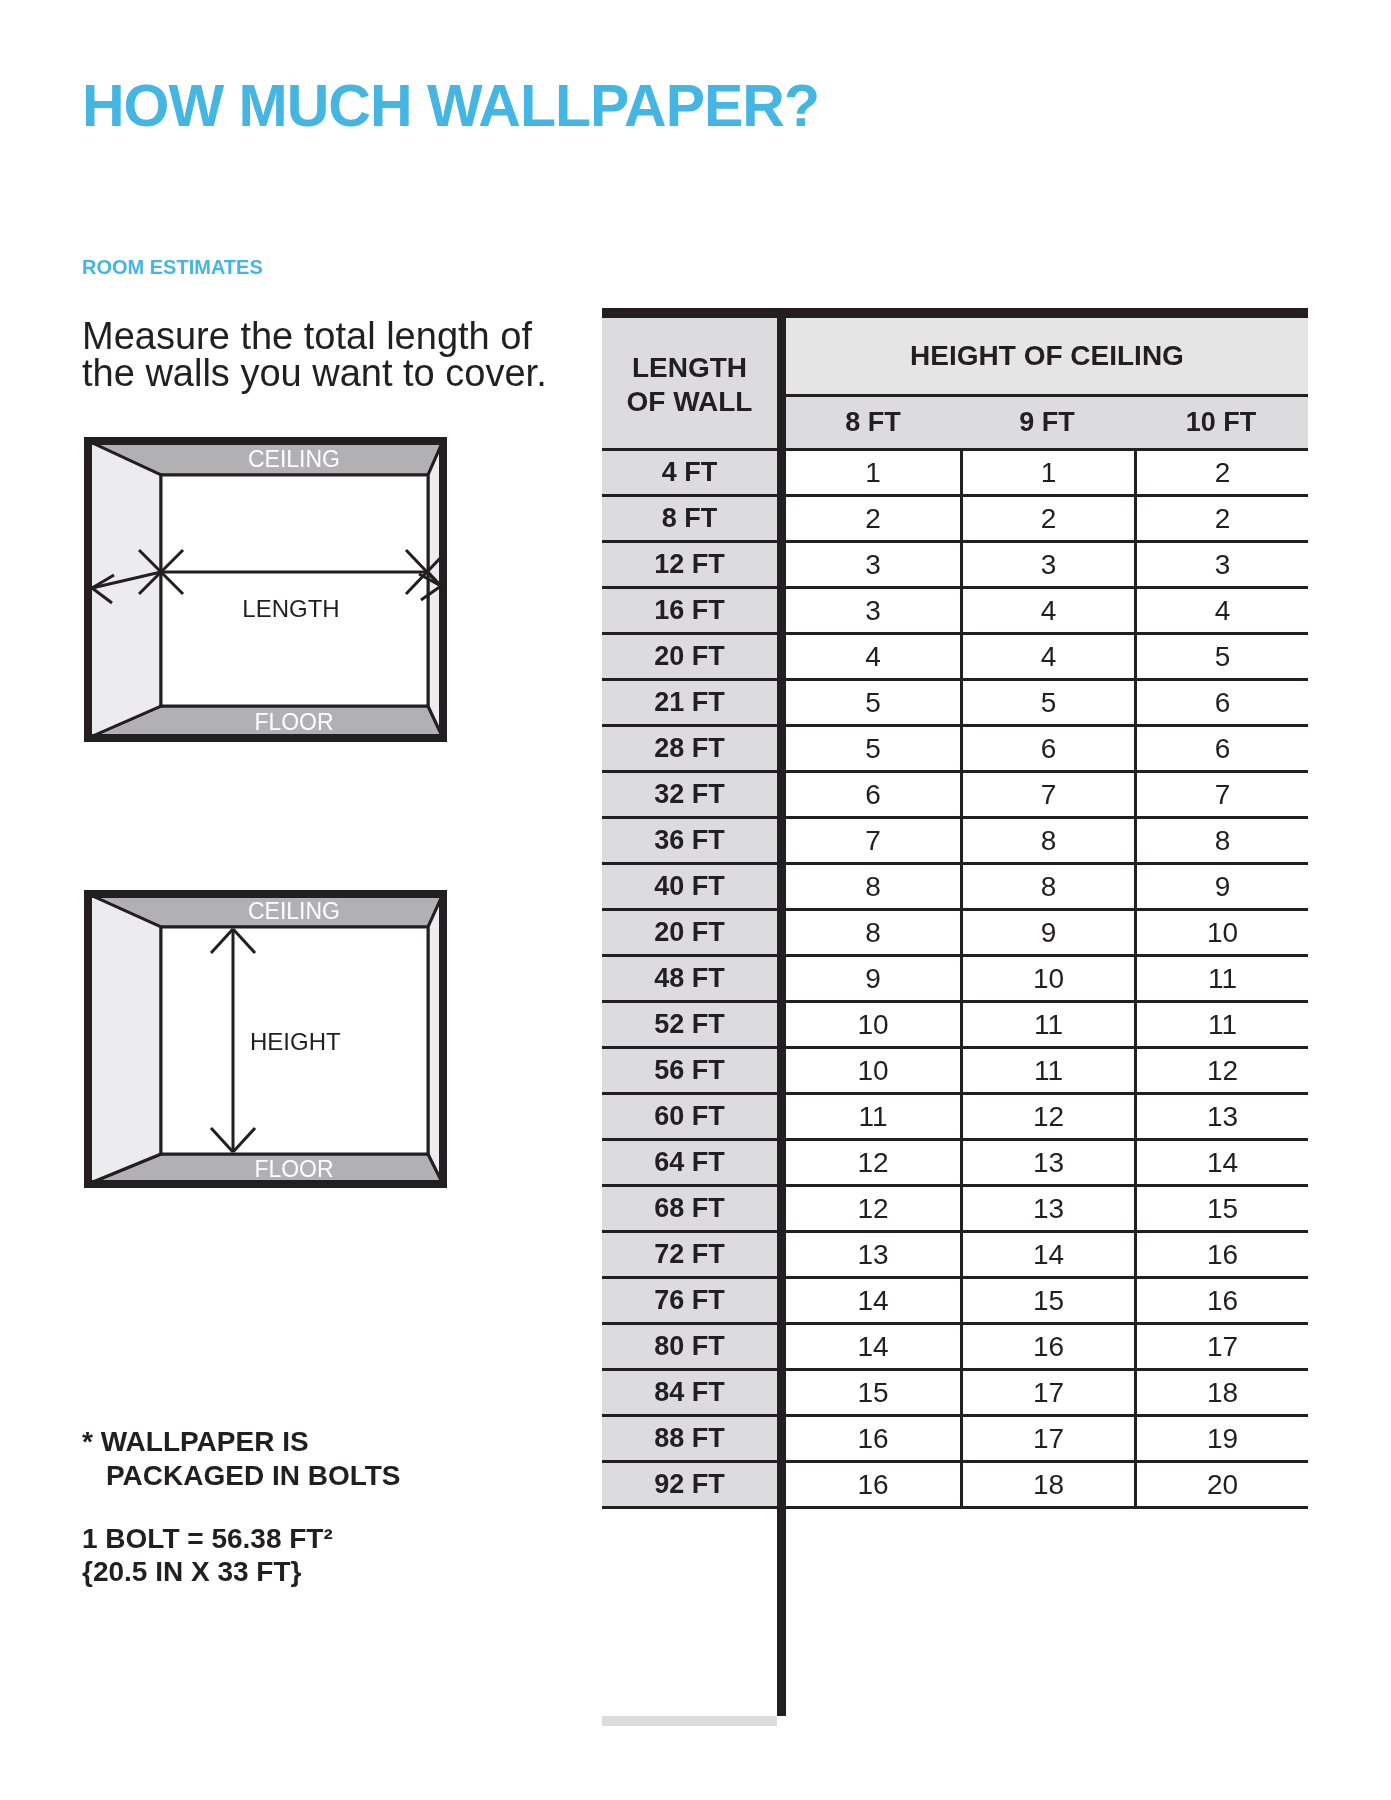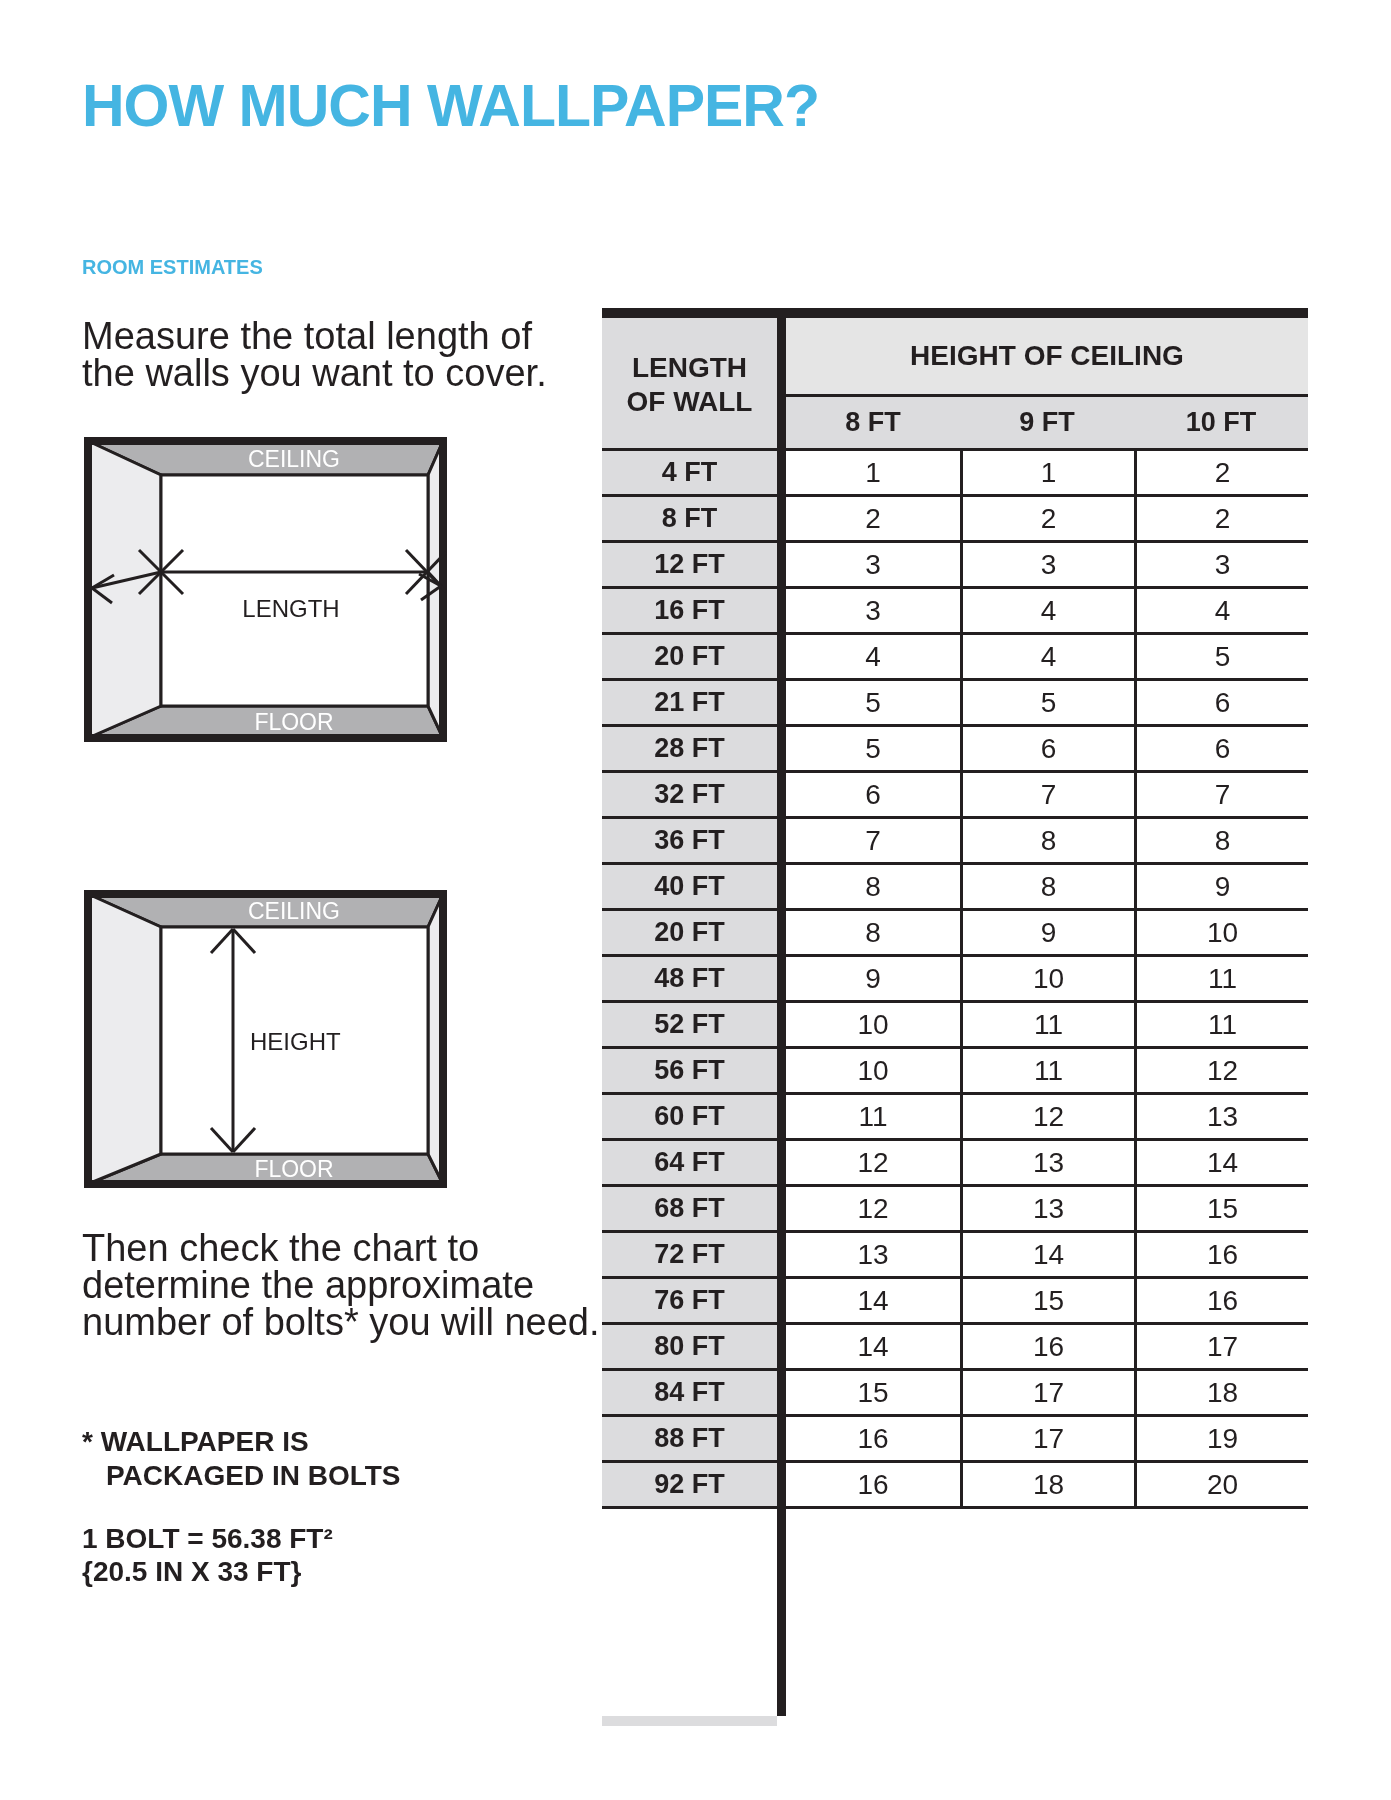--- a/index.html
+++ b/index.html
@@ -110,25 +110,20 @@
       <line x1="149" y1="39" x2="127" y2="63"></line>
       <line x1="149" y1="39" x2="171" y2="63"></line>
       <line x1="149" y1="262" x2="127" y2="238"></line>
       <line x1="149" y1="262" x2="171" y2="238"></line>
     </g>
     <text x="210" y="29" text-anchor="middle" class="dlabel light">CEILING</text>
     <text x="210" y="287" text-anchor="middle" class="dlabel light">FLOOR</text>
     <text x="166" y="160" text-anchor="start" class="dmeasure">HEIGHT</text>
   </svg>
 
-  <div class="para" id="step3">
-    <div>Then check the chart to</div>
-    <div>determine the approximate</div>
-    <div>number of bolts* you will need.</div>
-  </div>
 
   <div class="footnote">
     <div>* WALLPAPER IS</div>
     <div class="l2">PACKAGED IN BOLTS</div>
   </div>
 
   <div class="bolt-spec">
     <div>1 BOLT = 56.38 FT²</div>
     <div>{20.5 IN X 33 FT}</div>
   </div>

